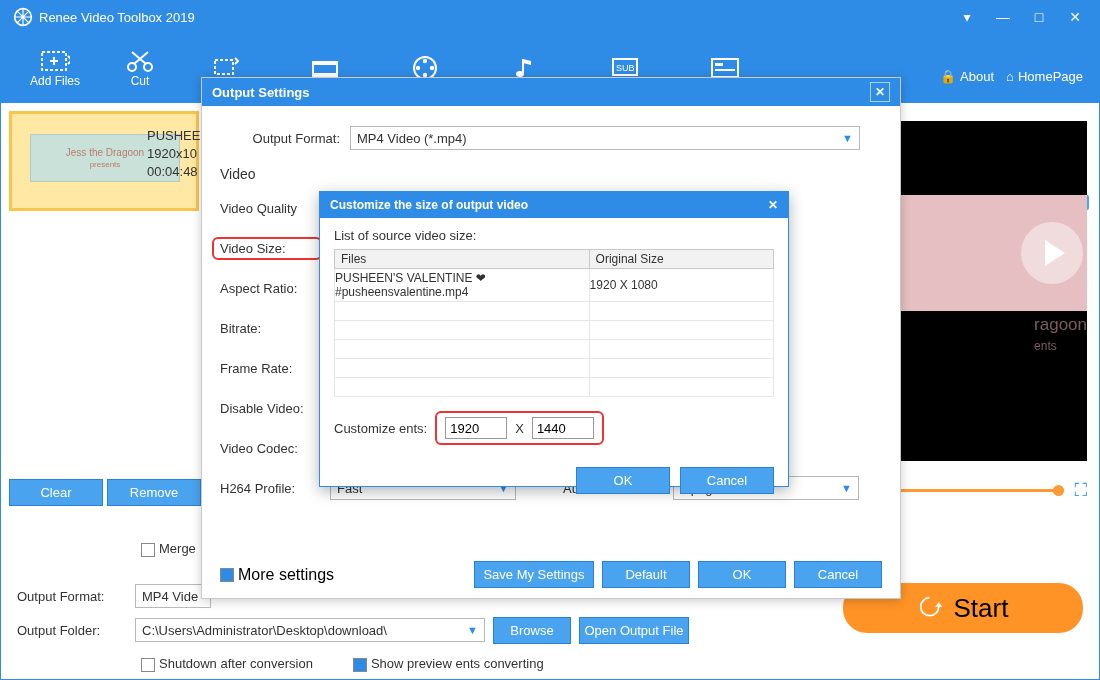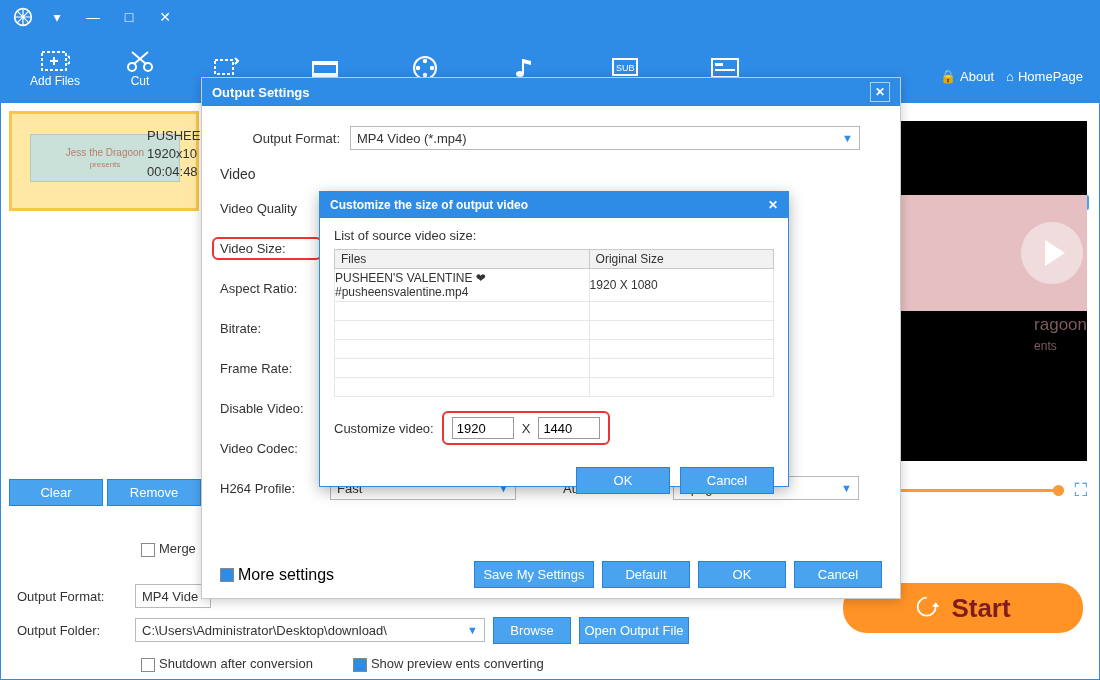--- a/index.html
+++ b/index.html
@@ -42,21 +42,21 @@
 .preview-ctrl .slider{flex:1;height:3px;background:#ff9933;position:relative;}
 .preview-ctrl .slider:after{content:"";position:absolute;right:0;top:-4px;width:11px;height:11px;border-radius:50%;background:#ff9933;}
 
 
 .bottom{position:absolute;left:0;right:0;bottom:0;height:110px;padding:10px 16px 4px 16px;font-size:13px;color:#333;background:#fff;}
 .bottom .row{display:flex;align-items:center;height:34px;gap:8px;}
 .bottom label{width:110px;}
 .sel{border:1px solid #b9b9b9;background:#fff;height:24px;display:flex;align-items:center;padding:0 6px;position:relative;width:330px;}
 .sel .caret{position:absolute;right:6px;color:#2e8be6;font-size:11px;}
 .chk{width:14px;height:14px;border:1px solid #888;display:inline-block;margin-right:4px;vertical-align:middle;}
-.btn-orange{position:absolute;right:16px;bottom:46px;width:240px;height:50px;background:#ff9326;border-radius:24px;color:#7f1d1d;font-size:26px;display:flex;align-items:center;justify-content:center;gap:10px;cursor:pointer;font-weight:bold;}
+.btn-orange{position:absolute;right:16px;bottom:46px;width:240px;height:50px;background:#ff9326;border-radius:24px;color:#000000;font-size:26px;display:flex;align-items:center;justify-content:center;gap:10px;cursor:pointer;}
 
 
 .modal1{position:absolute;left:200px;top:76px;width:700px;height:522px;background:#fff;border:1px solid #c9c9c9;box-shadow:0 2px 10px rgba(0,0,0,.2);z-index:20;}
 .modal1 .hd{height:28px;background:#2e8be6;color:#fff;display:flex;align-items:center;padding:0 10px;font-size:13px;font-weight:bold;}
 .modal1 .hd .x{margin-left:auto;width:20px;height:20px;border:1px solid rgba(255,255,255,.6);display:flex;align-items:center;justify-content:center;cursor:pointer;font-size:12px;}
 .modal1 .body{padding:12px 18px;font-size:13px;color:#333;}
 .modal1 .row{display:flex;align-items:center;height:40px;}
 .modal1 .row>label{width:110px;}
 .modal1 .wide{width:510px;}
 .modal1 .half{width:186px;}
@@ -87,20 +87,21 @@
 </head>
 <body>
 
 <div class="titlebar">
   <span class="logo">
     <svg viewBox="0 0 24 24" width="20" height="20">
         <circle cx="12" cy="12" r="10" fill="none" stroke="#fff" stroke-width="2"></circle>
         <path d="M12 2v20M2 12h20M5 5l14 14M19 5L5 19" stroke="#fff" stroke-width="1.4"></path>
       </svg>
   </span>
+  <span class="title">Renee Video Toolbox 2019</span>
   <span class="winbtn">▾</span>
   <span class="winbtn">—</span>
   <span class="winbtn">□</span>
   <span class="winbtn">✕</span>
 </div>
 
 <div class="toolbar">
   <div class="toolbtn">
     <span class="ico">
         <svg width="34" height="26">
@@ -374,21 +375,21 @@
             <td></td>
             <td></td>
           </tr>
       <tr>
             <td></td>
             <td></td>
           </tr>
     </tbody>
       </table>
     <div class="custom-row">
-      <span>Customize video:</span>
+      <span>Customize ents:</span>
       <span class="box">
         <input value="1920" style="">
         <span>X</span>
         <input value="1440" style="">
       </span>
     </div>
   </div>
   <div class="ft">
     <div class="btn-blue">OK</div>
     <div class="btn-blue">Cancel</div>

